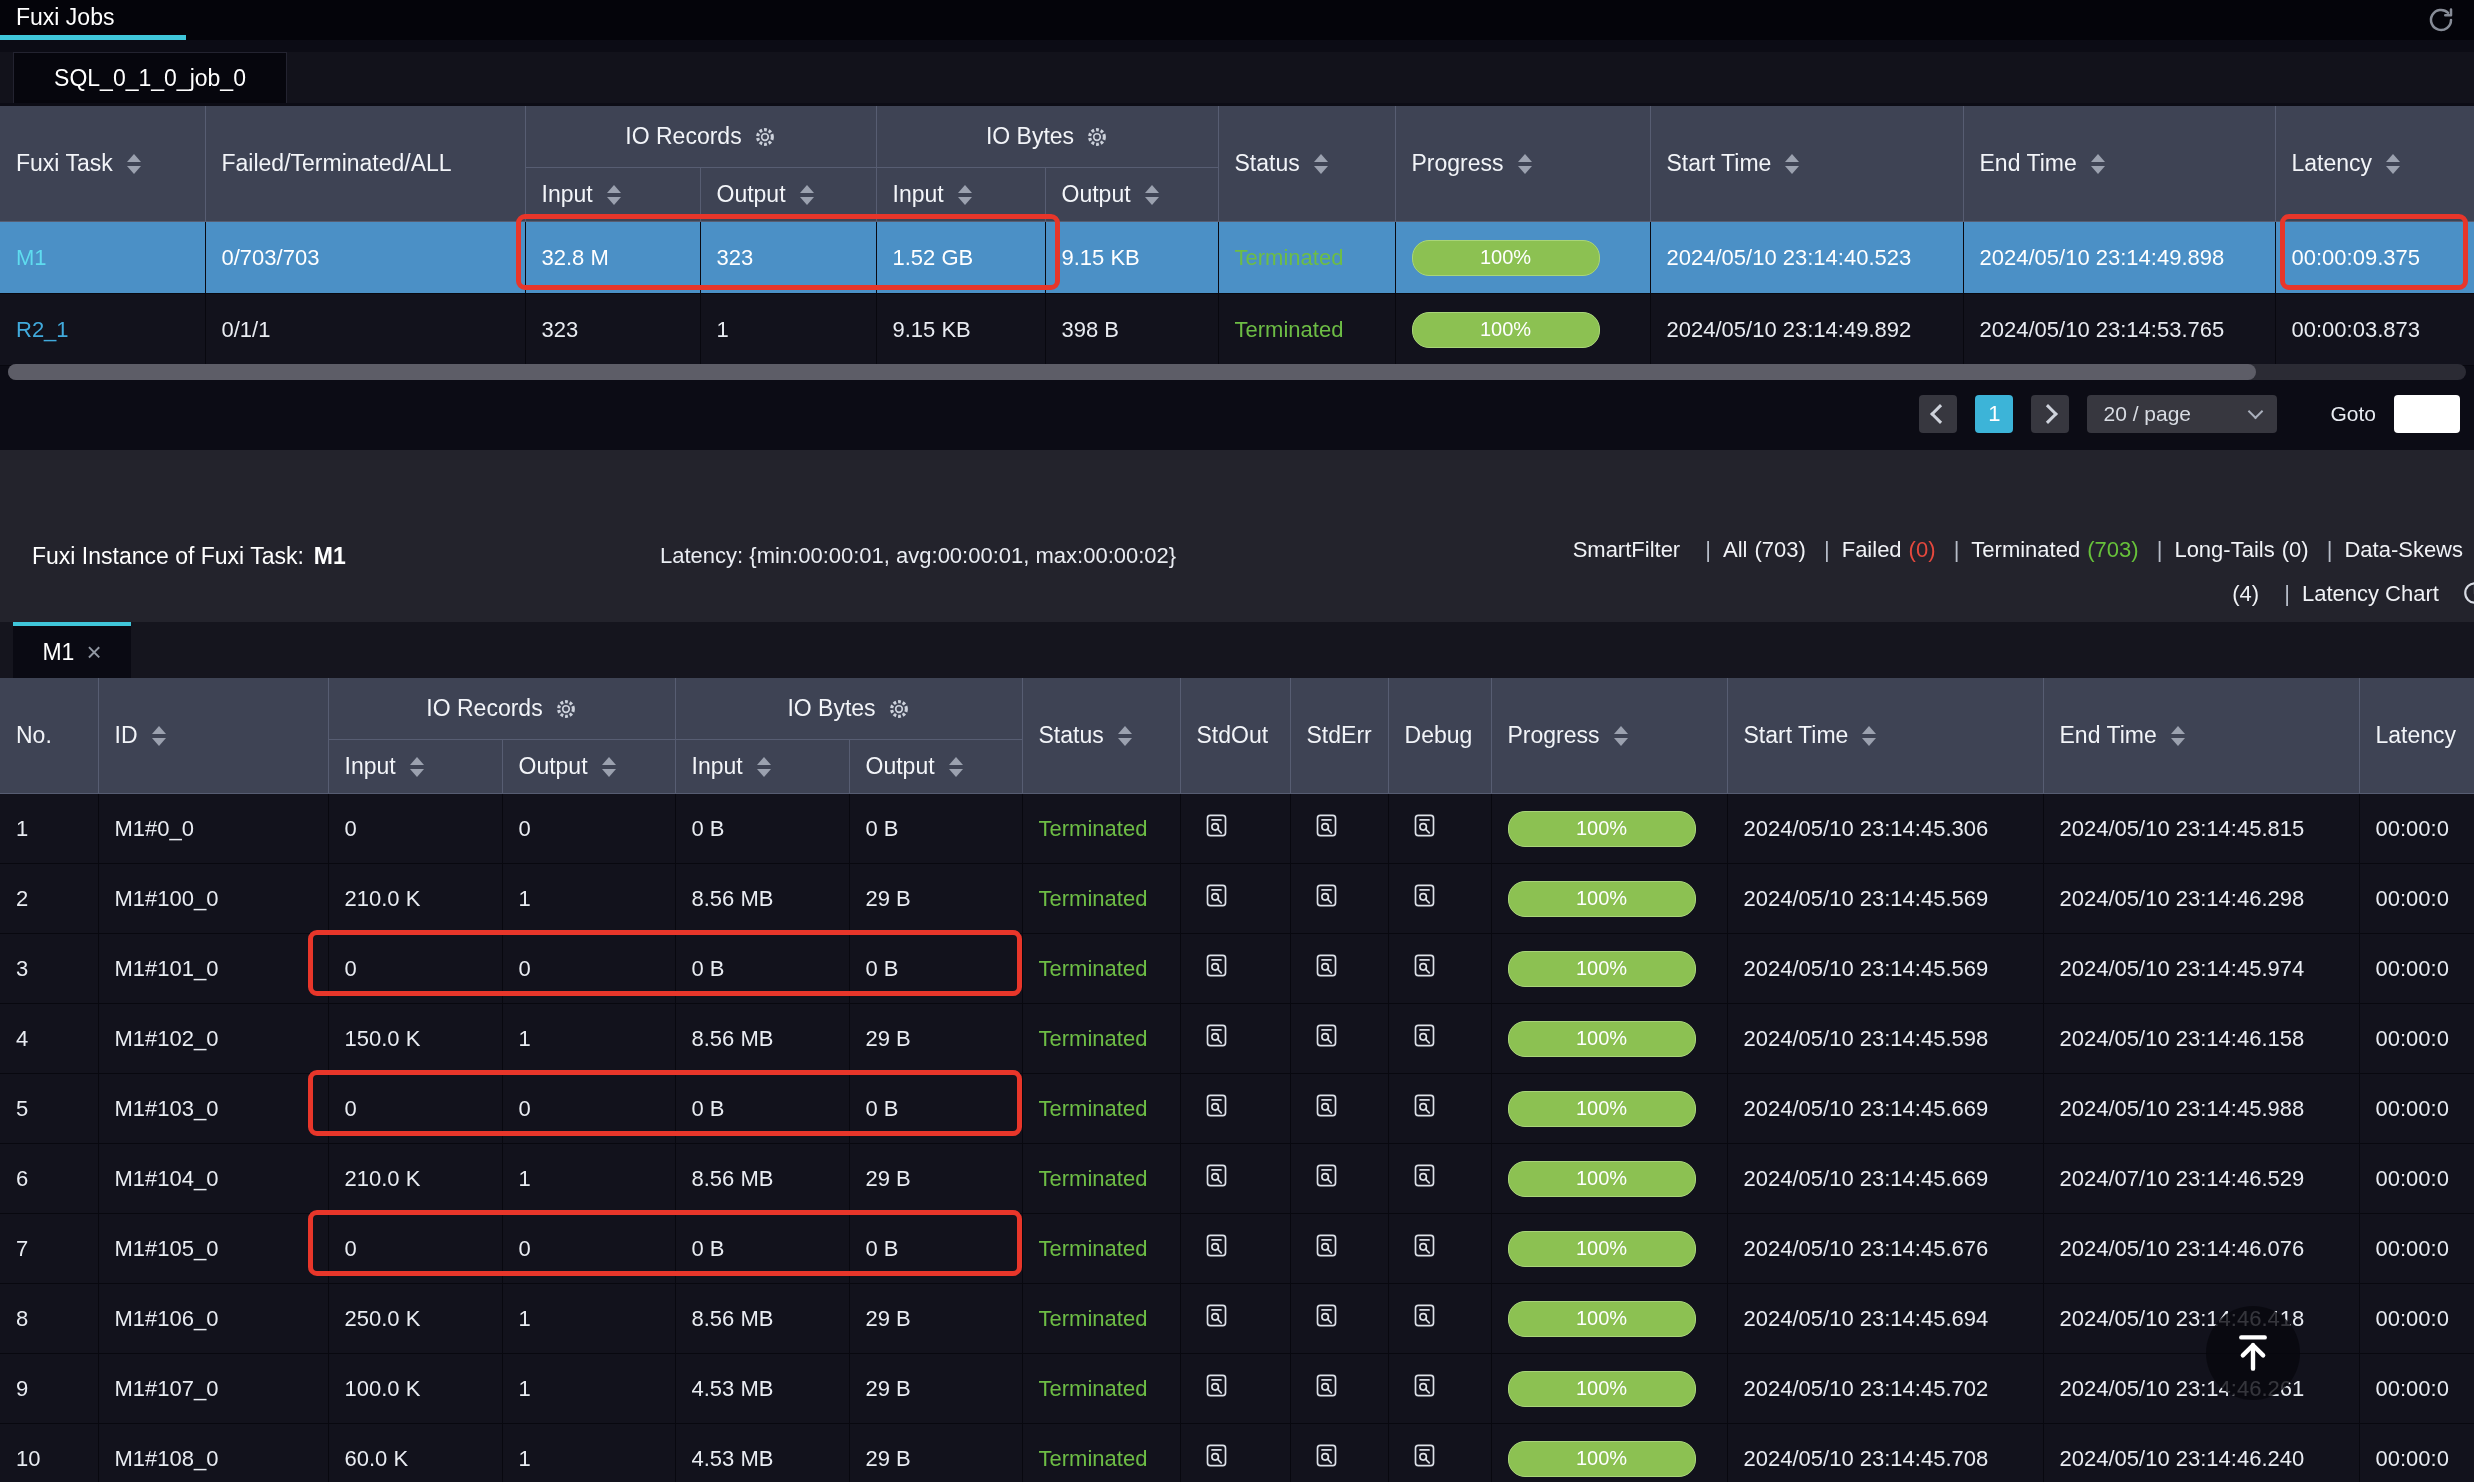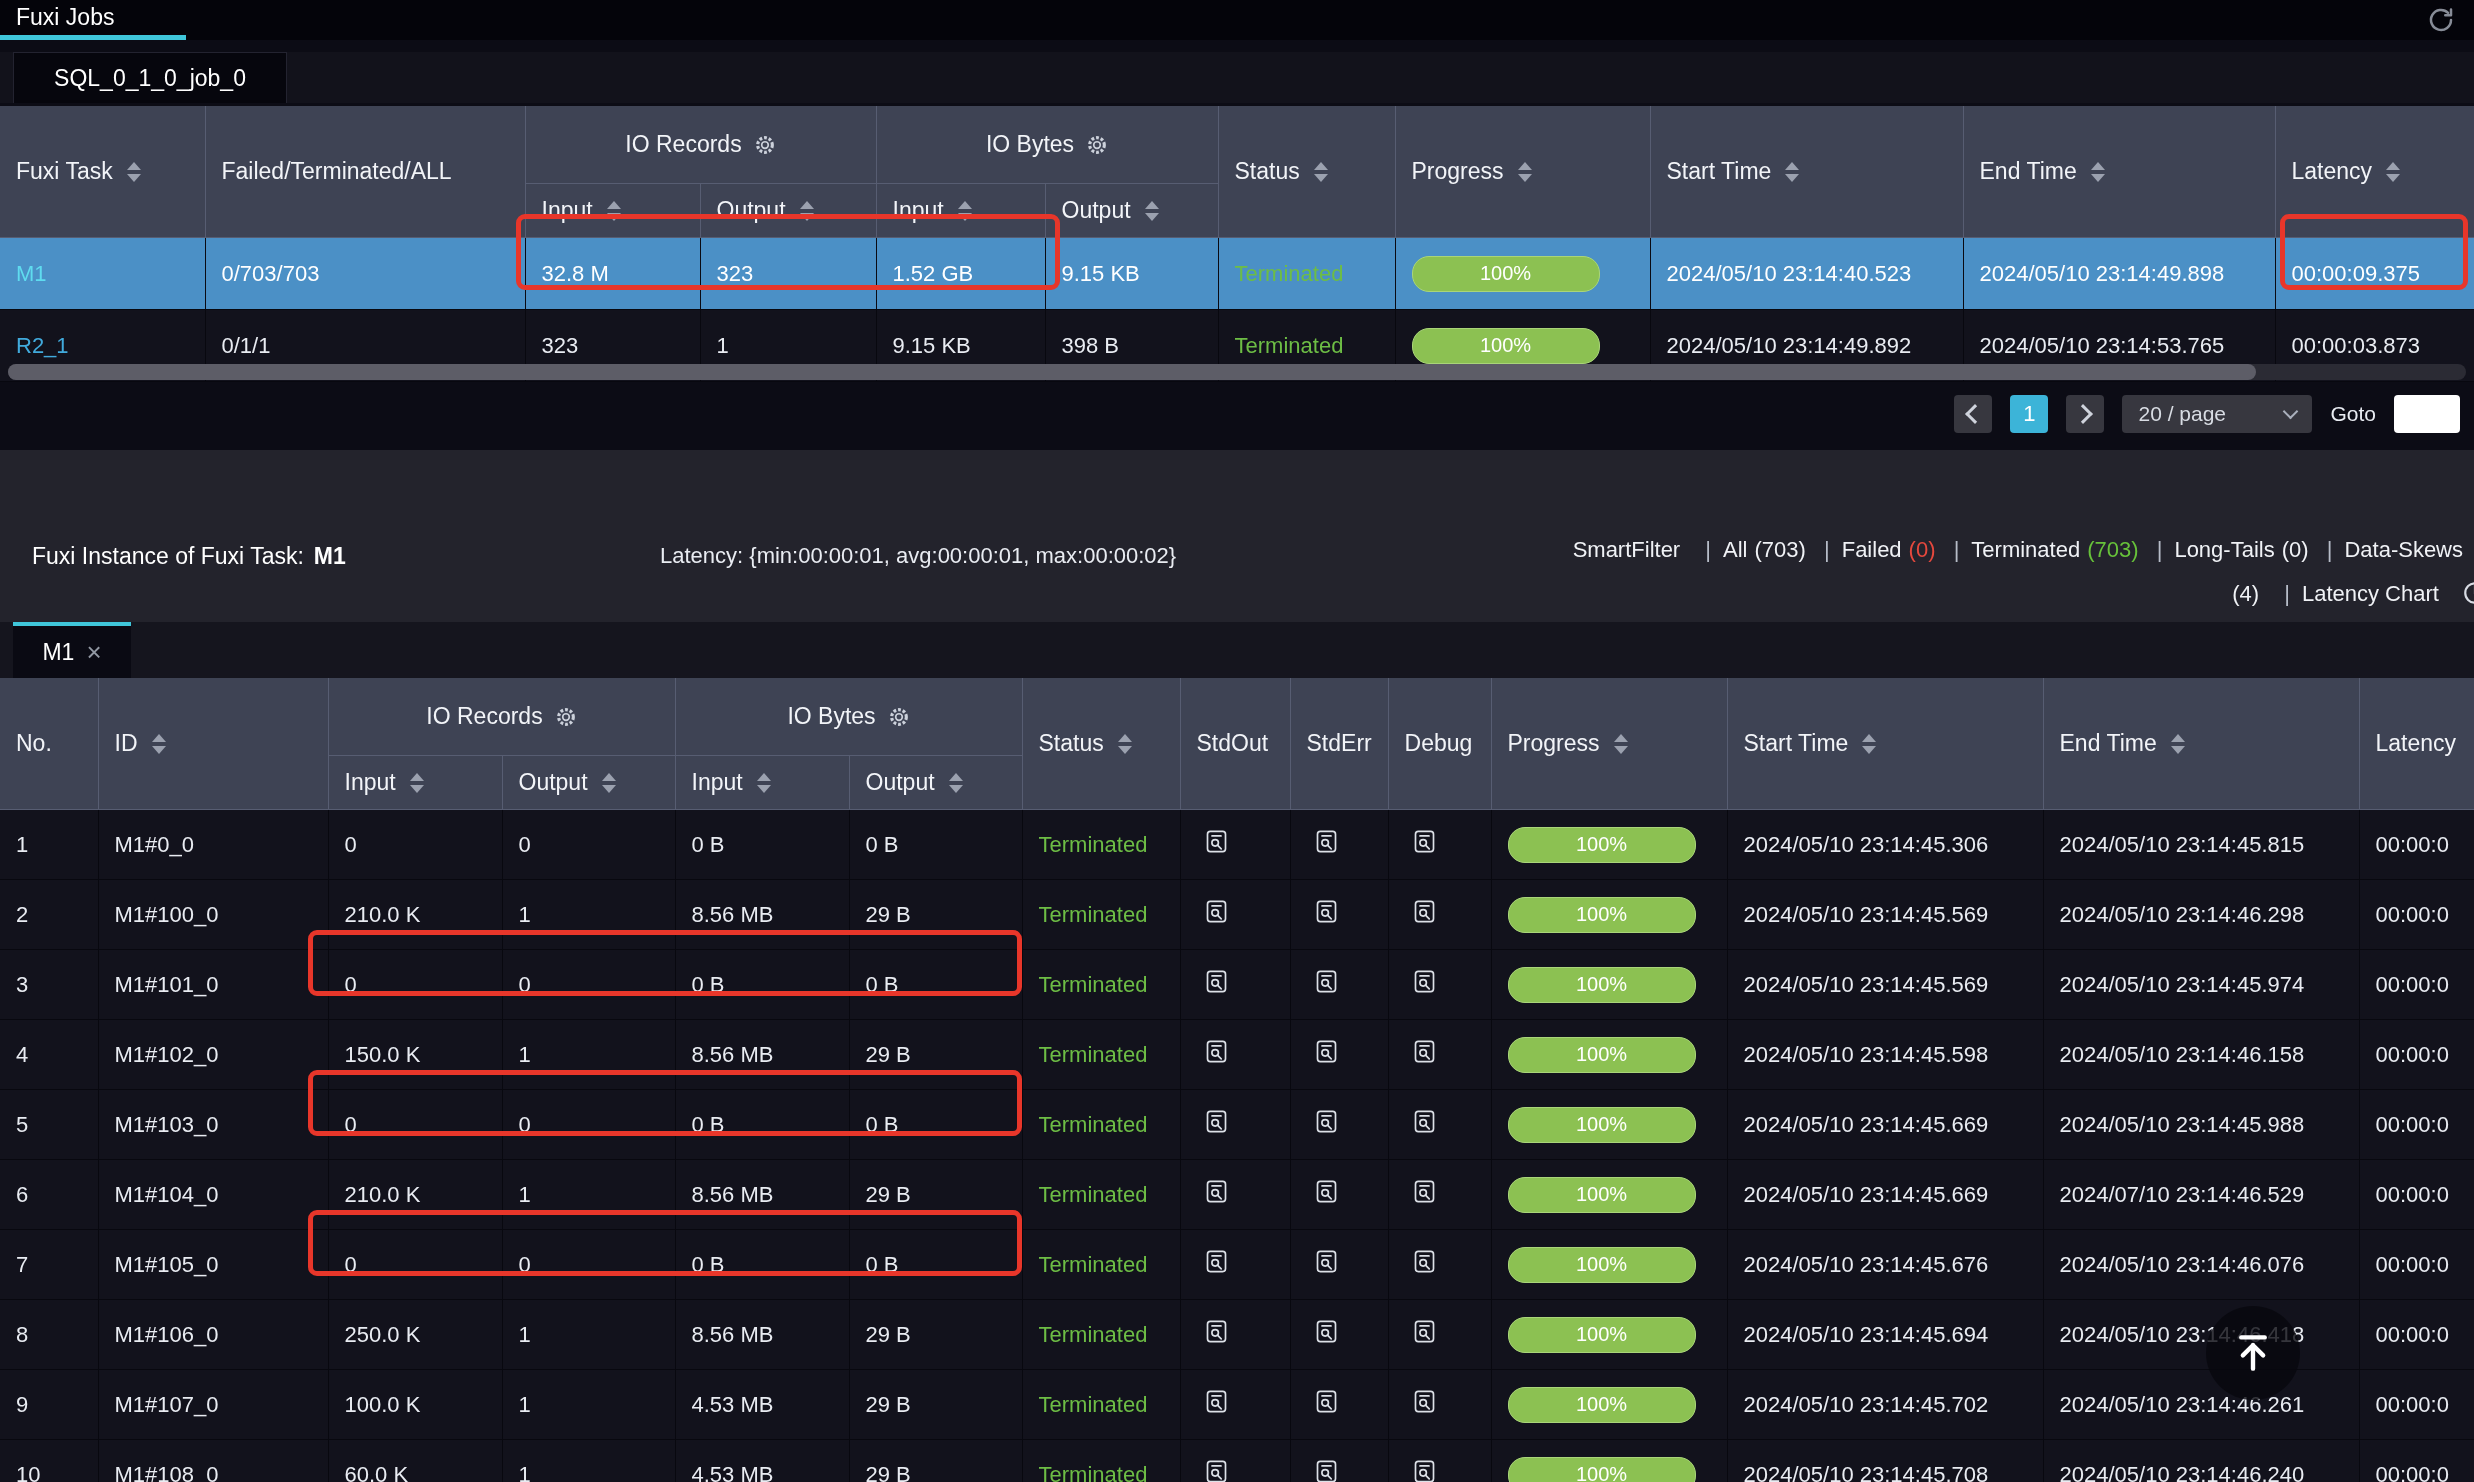--- a/index.html
+++ b/index.html
@@ -24,21 +24,21 @@
     background:#0a0a13;border-top:4px solid #3fc6da;color:#fff;font-size:23px;
     display:flex;align-items:center;justify-content:center;gap:12px;cursor:pointer;}
   .tab-instance .close{color:#9298a3;font-size:26px;line-height:1;cursor:pointer;}
   
   table.tbl{position:absolute;left:0;width:2474px;border-collapse:collapse;table-layout:fixed;}
   .tbl1{top:106px;}
   .tbl2{top:678px;}
   .tbl th{background:#3e4354;color:#f2f4f8;font-weight:400;font-size:23px;text-align:left;
     padding:0 0 0 16px;height:53px;border-right:1px solid #575d72;border-bottom:1px solid #575d72;
     overflow:hidden;white-space:nowrap;}
-  .tbl th.group{padding:12px;}
+  .tbl th.group{padding:4px;}
   .tbl td{font-size:22px;color:#e9ecf2;padding:0 0 0 16px;background:#12121c;
     border-right:1px solid #08080f;border-bottom:1px solid #08080f;
     overflow:hidden;white-space:nowrap;}
   .tbl1 td{height:71px;}
   .tbl2 td{height:69px;}
   tr.selected td{background:#4b90c6;border-right-color:rgba(8,8,15,0.35);color:#fff;}
   .link{color:#41aadc;cursor:pointer;}
   tr.selected .link{color:#5fdcef;}
   .status-text{color:#6dbd45;}
   .hcell{display:inline-flex;align-items:center;gap:14px;}
@@ -64,21 +64,21 @@
     display:flex;align-items:center;justify-content:center;cursor:pointer;padding:0;}
   .pg-page{width:38px;height:38px;border:none;border-radius:4px;background:#3cb4d8;color:#fff;
     font-size:22px;display:flex;align-items:center;justify-content:center;cursor:pointer;padding:0;
     font-family:"Liberation Sans","DejaVu Sans",sans-serif;}
   .chev{display:inline-block;width:11px;height:11px;border-right:3px solid #cfd3dc;border-bottom:3px solid #cfd3dc;}
   .chev.left{transform:rotate(135deg);margin-left:4px;}
   .chev.right{transform:rotate(-45deg);margin-right:4px;}
   .chev.down{width:9px;height:9px;border-width:2px;border-color:#aab0bd;transform:rotate(45deg);margin-top:-6px;}
   .pg-size{width:190px;height:38px;box-sizing:border-box;border-radius:4px;background:#37373f;color:#d8dce3;
     font-size:21px;display:flex;align-items:center;justify-content:space-between;padding:14px 16px;cursor:pointer;}
-  .pg-goto-label{font-size:21px;color:#e9ecf2;}
+  .pg-goto-label{font-size:21px;color:#e9ecf2;margin-left:35px;}
   .pg-goto-input{width:66px;height:38px;box-sizing:border-box;border:none;border-radius:4px;background:#fff;
     font-size:21px;padding:0 8px;outline:none;}
   
   .instance-band{position:absolute;left:0;top:450px;width:2474px;height:172px;background:#23232c;}
   .inst-title{position:absolute;left:32px;top:84px;height:44px;display:flex;align-items:center;font-size:23px;color:#fff;}
   .inst-title b{margin-left:10px;font-weight:700;}
   .inst-latency{position:absolute;left:660px;top:84px;height:44px;display:flex;align-items:center;font-size:22px;color:#e9ecf2;}
   .inst-filters{position:absolute;right:4px;top:78px;width:1200px;text-align:right;font-size:22px;color:#f0f2f6;}
   .filter-line{line-height:44px;white-space:nowrap;}
   .f-sep{margin:0 12px;color:#b6bcc8;}

